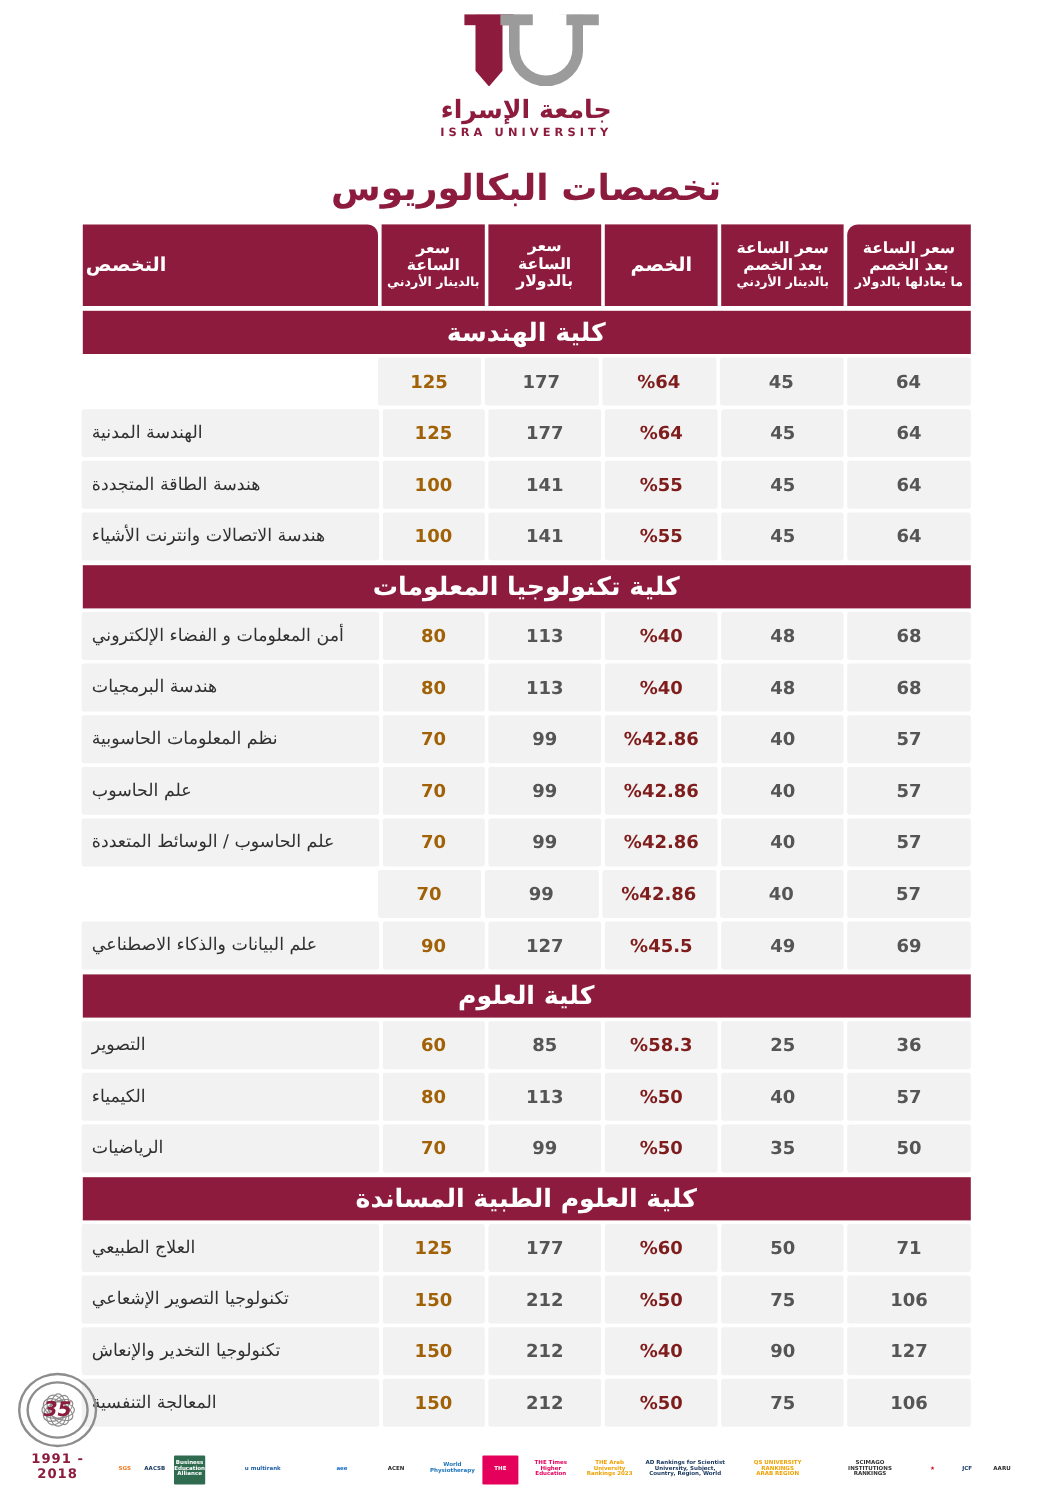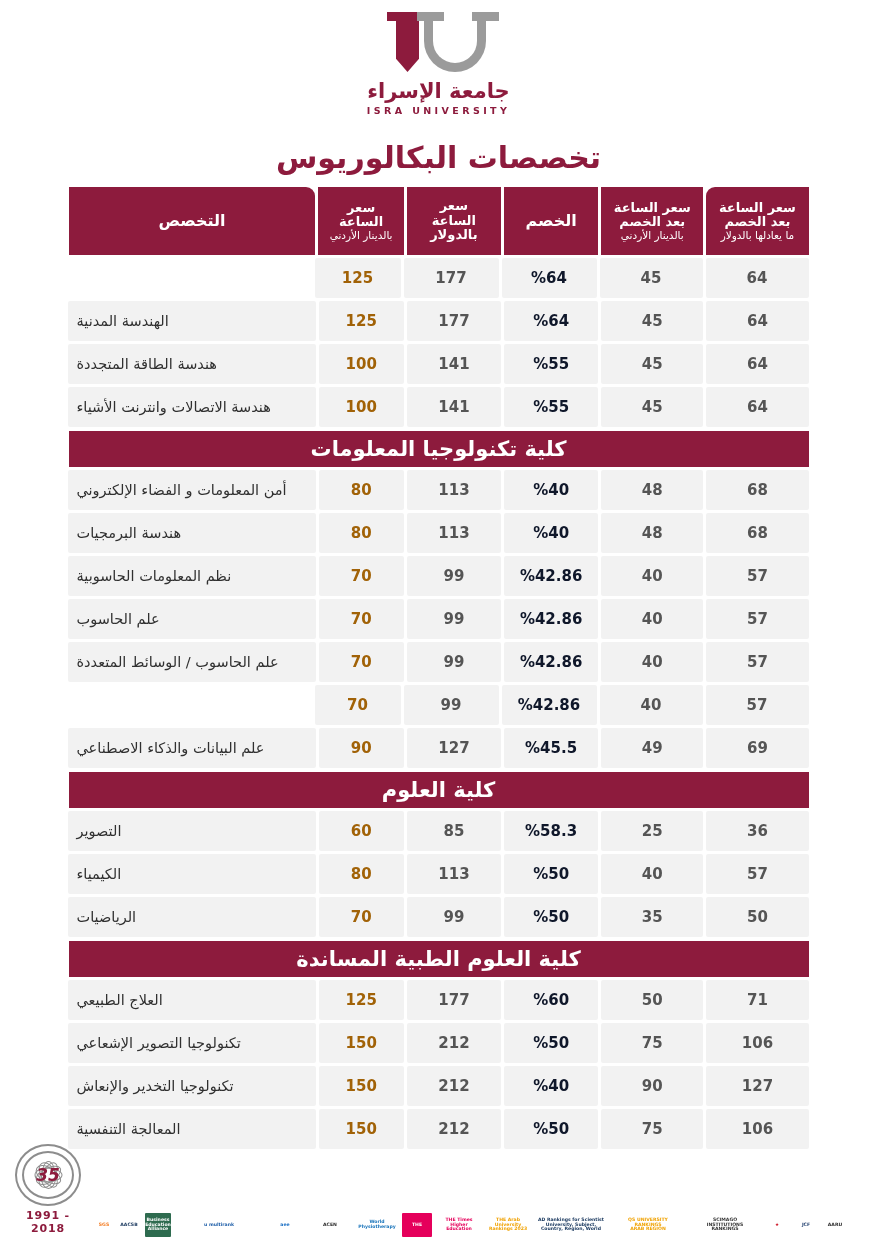--- a/index.html
+++ b/index.html
@@ -106,25 +106,25 @@
     display: flex;
     flex-direction: column;
     align-items: center;
     justify-content: center;
     text-align: center;
     font-weight: bold;
     line-height: 1.12;
     padding: 2px 3px;
   }
   .head-cell.rounded-start { border-radius: 9px 0 0 0; }
-  .head-cell.rounded-end   { border-radius: 0 9px 0 0; }
+  .head-cell.rounded-end   { border-radius: 0 9px 0 0; align-items: flex-end; }
 
   .hc-l1 { font-size: 13px; }
   .hc-l2 { font-size: 13px; }
-  .hc-sub { font-size: 10.5px; font-weight: normal; }
+  .hc-sub { font-size: 10.5px; font-weight: bold; }
   .hc-big { font-size: 16px; }
 
   
   .col-spec     { width: 249px; }
   .col-jod      { width: 86px;  }
   .col-usd      { width: 95px;  }
   .col-disc     { width: 95px;  }
   .col-jodafter { width: 103px; }
   .col-usdafter { width: 103px; }
 
@@ -160,21 +160,21 @@
     justify-content: flex-start;
     padding-right: 0;
     padding-left: 8px;
     font-size: 14.5px;
     font-weight: normal;
     color: #303030;
     justify-content: flex-end;
     padding-right: 8px;
   }
   .cell.jod   { color: #a16207; }
-  .cell.disc  { color: #0f172a; }
+  .cell.disc  { color: #7f1d1d; }
 
   
   .footer {
     position: absolute;
     left: 0;
     bottom: 0;
     width: 877px;
     height: 100px;
   }
   .anniv {
@@ -301,20 +301,21 @@
       <span class="hc-l1">سعر</span>
       <span class="hc-l2">الساعة</span>
       <span class="hc-sub">بالدينار الأردني</span>
     </div>
     <div class="head-cell col-spec rounded-end">
       <span class="hc-big">التخصص</span>
     </div>
   </div>
 
   <div id="sections-host">
+      <div class="section-band">كلية الهندسة</div>
       <div class="data-row">
         <div class="cell col-usdafter">64</div>
         <div class="cell col-jodafter">45</div>
         <div class="cell disc col-disc">%64</div>
         <div class="cell col-usd">177</div>
         <div class="cell jod col-jod">125</div>
       </div>
       <div class="data-row">
         <div class="cell col-usdafter">64</div>
         <div class="cell col-jodafter">45</div>

